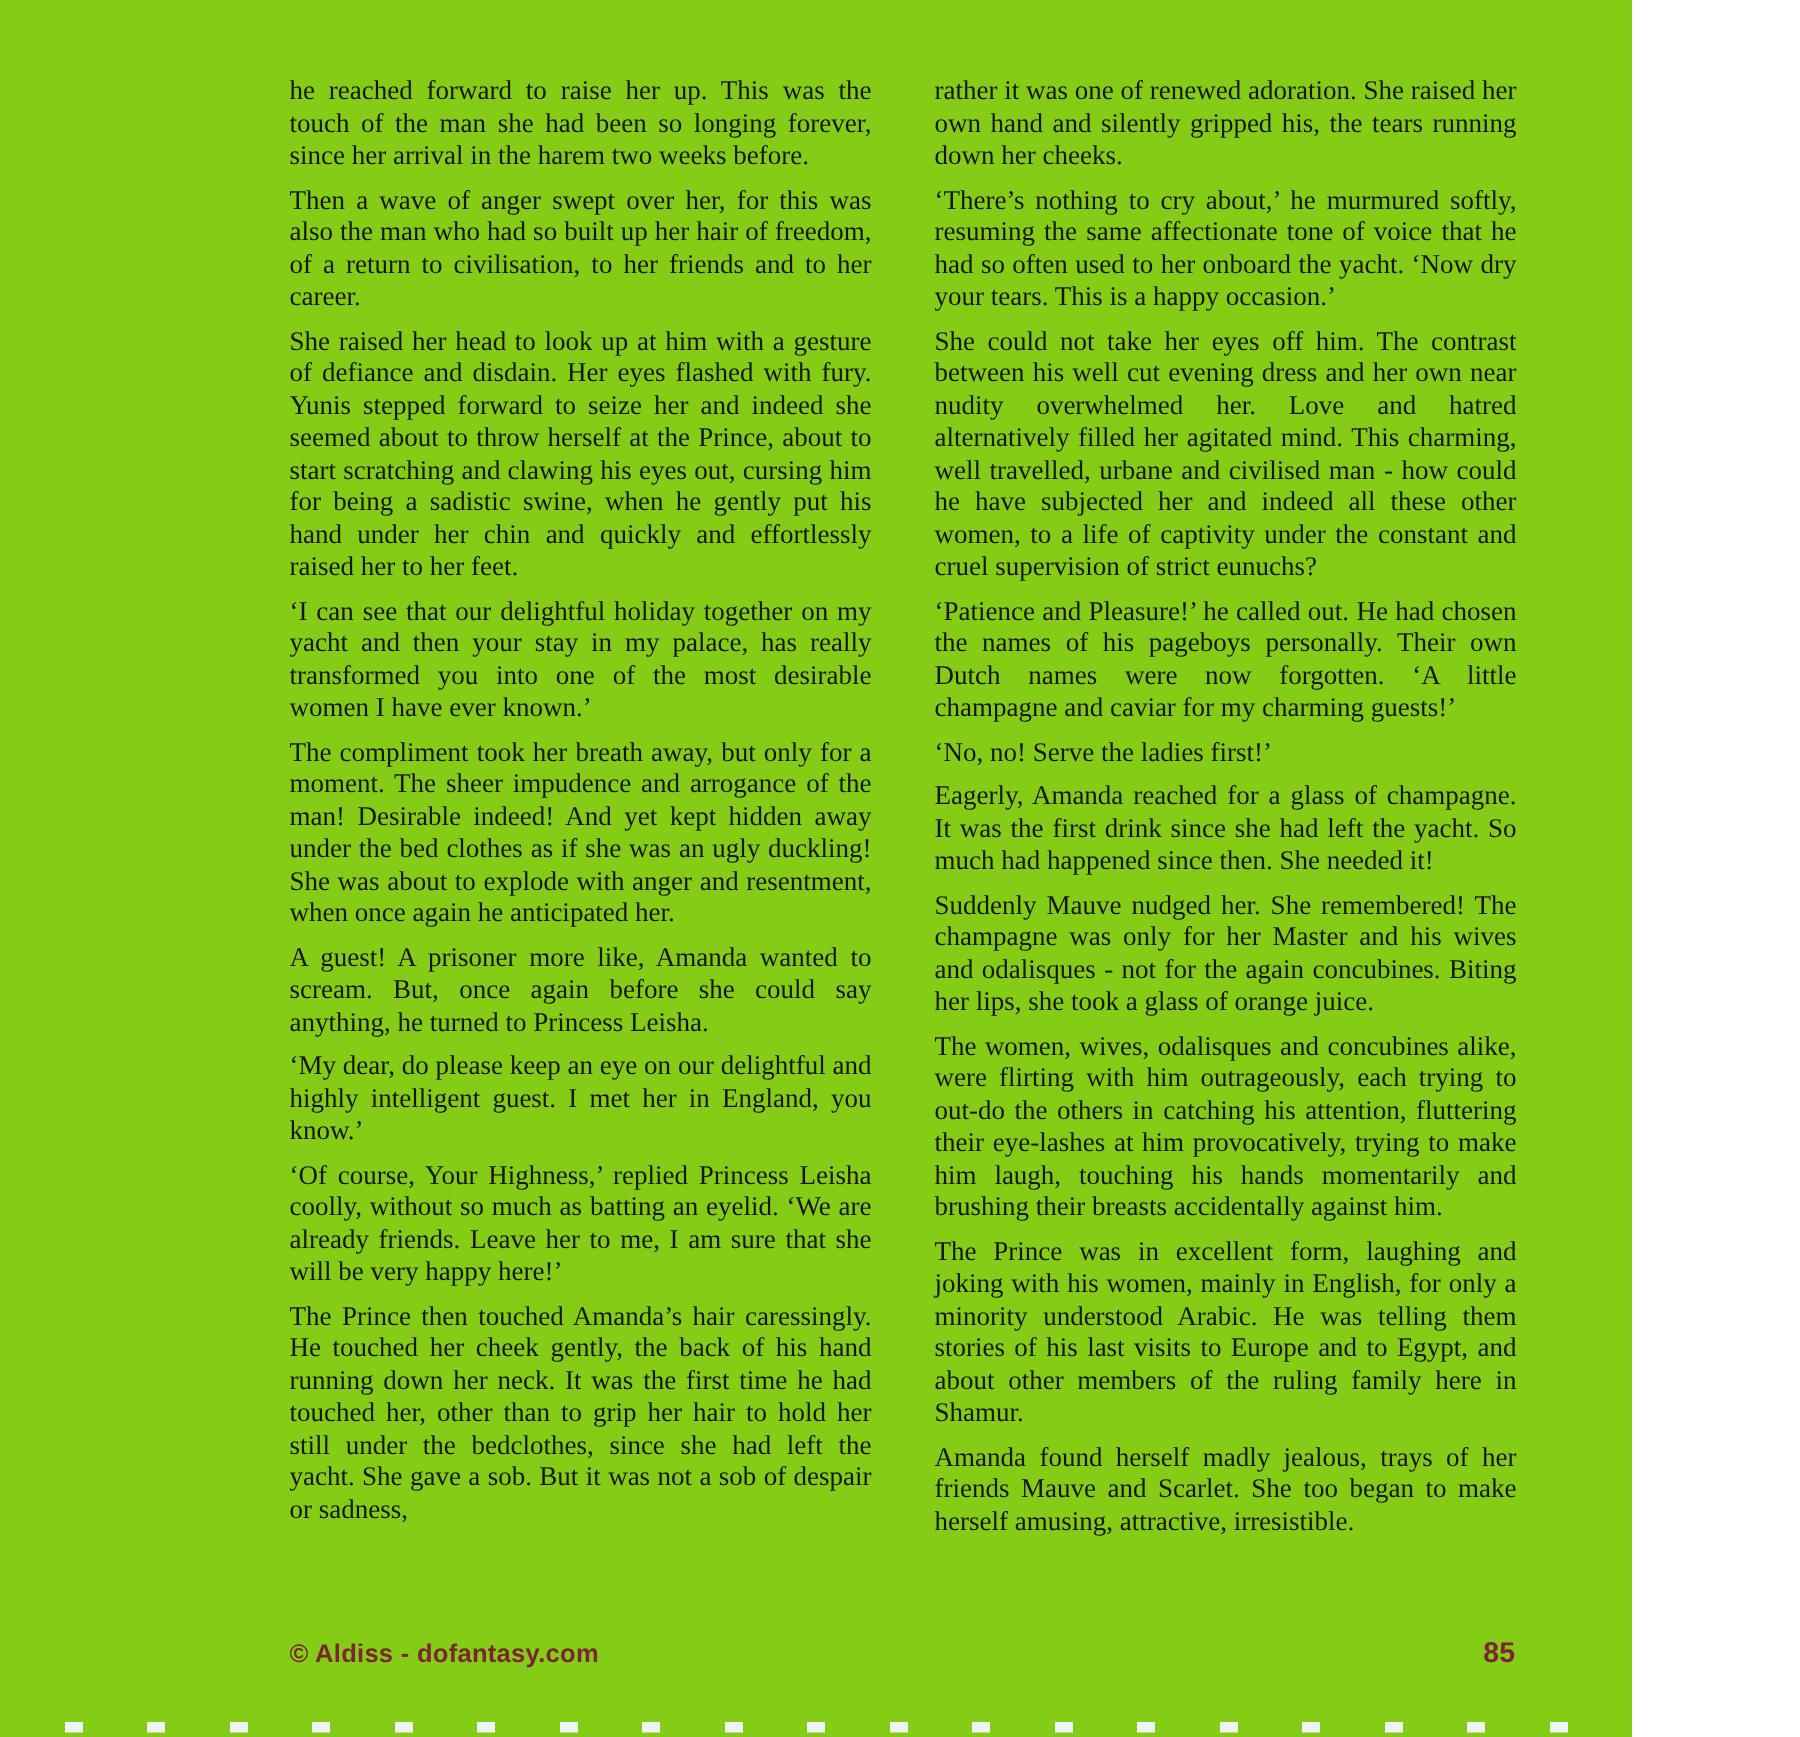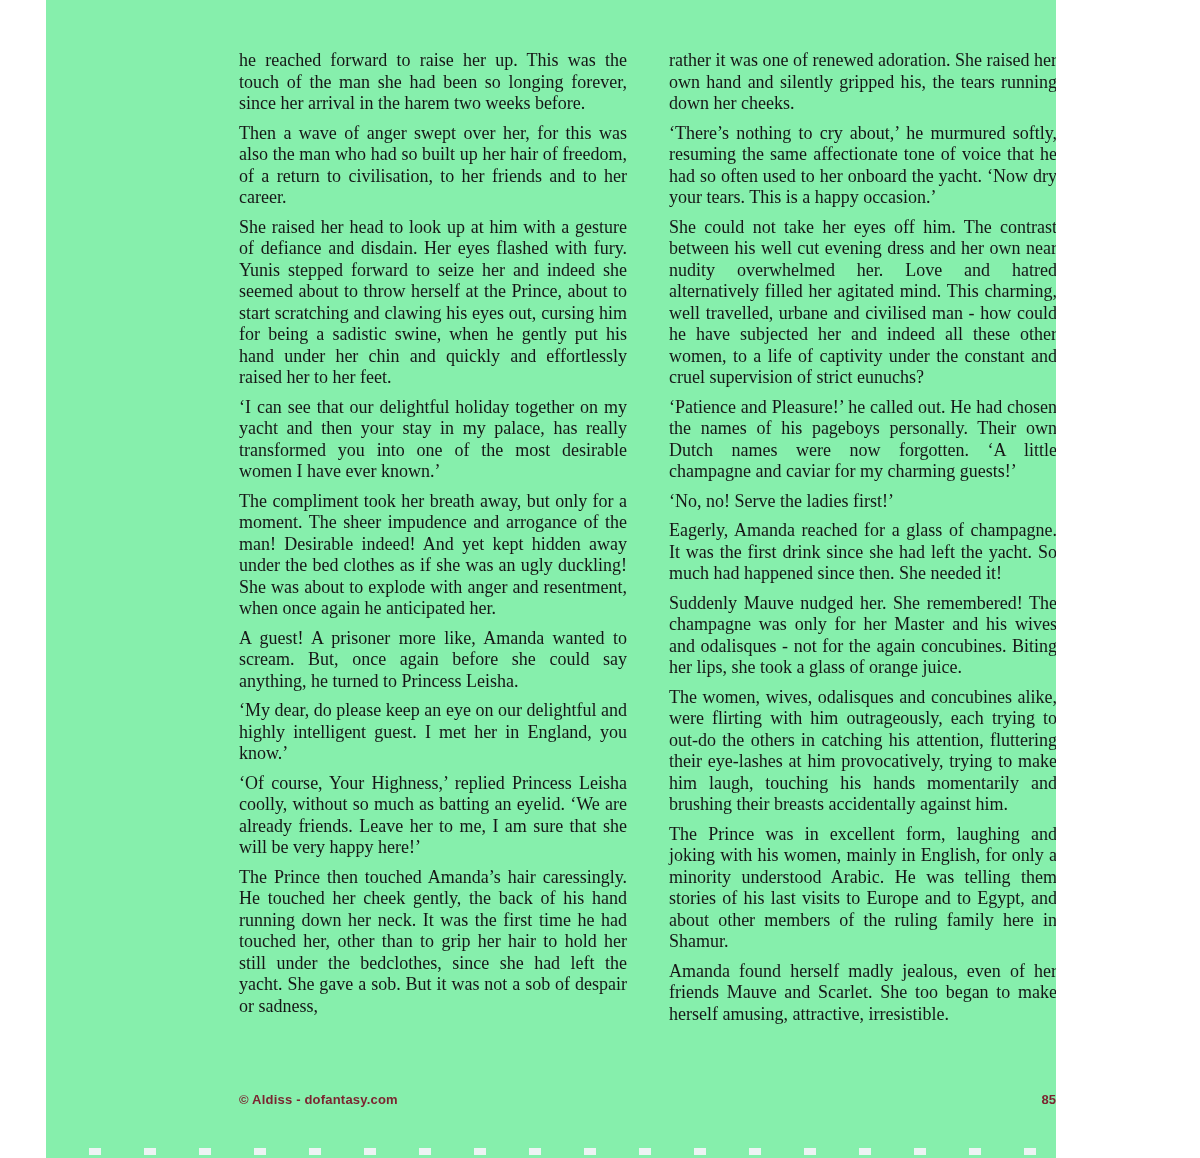--- a/index.html
+++ b/index.html
@@ -2,26 +2,25 @@
 <html lang="en"><head>
 <meta charset="utf-8">
 <style>
   html, body {
     margin: 0;
     padding: 0;
     background: #ffffff;
   }
   .page {
     position: relative;
-    width: 1010px;
+    width: 1088px;
     height: 1158px;
-    background: #86efac;
+    background: #84cc16;
     overflow: hidden;
     font-family: "Liberation Serif", serif;
-    margin-left: 46px;
   }
   .columns {
     position: absolute;
     top: 50px;
     left: 193px;
     width: 818px;
     height: 1042px;
     display: flex;
     gap: 42px;
     overflow: hidden;
@@ -44,25 +43,25 @@
     left: 193px;
     width: 817px;
     display: flex;
     justify-content: space-between;
     align-items: baseline;
     font-family: "Liberation Sans", sans-serif;
     font-weight: bold;
     color: #7b2531;
   }
   .copyright {
-    font-size: 13px;
+    font-size: 17px;
     letter-spacing: 0.2px;
   }
   .page-number {
-    font-size: 13px;
+    font-size: 19px;
   }
   .scan-strip {
     position: absolute;
     left: 0;
     bottom: 3px;
     width: 100%;
     height: 7px;
     background: repeating-linear-gradient(
       90deg,
       transparent 0px, transparent 43px,
@@ -92,21 +91,21 @@
     <div class="col">
       <p>rather it was one of renewed adoration. She raised her own hand and silently gripped his, the tears running down her cheeks.</p>
       <p>‘There’s nothing to cry about,’ he murmured softly, resuming the same affectionate tone of voice that he had so often used to her onboard the yacht. ‘Now dry your tears. This is a happy occasion.’</p>
       <p>She could not take her eyes off him. The contrast between his well cut evening dress and her own near nudity overwhelmed her. Love and hatred alternatively filled her agitated mind. This charming, well travelled, urbane and civilised man - how could he have subjected her and indeed all these other women, to a life of captivity under the constant and cruel supervision of strict eunuchs?</p>
       <p>‘Patience and Pleasure!’ he called out. He had chosen the names of his pageboys personally. Their own Dutch names were now forgotten. ‘A little champagne and caviar for my charming guests!’</p>
       <p>‘No, no! Serve the ladies first!’</p>
       <p>Eagerly, Amanda reached for a glass of champagne. It was the first drink since she had left the yacht. So much had happened since then. She needed it!</p>
       <p>Suddenly Mauve nudged her. She remembered! The champagne was only for her Master and his wives and odalisques - not for the again concubines. Biting her lips, she took a glass of orange juice.</p>
       <p>The women, wives, odalisques and concubines alike, were flirting with him outrageously, each trying to out-do the others in catching his attention, fluttering their eye-lashes at him provocatively, trying to make him laugh, touching his hands momentarily and brushing their breasts accidentally against him.</p>
       <p>The Prince was in excellent form, laughing and joking with his women, mainly in English, for only a minority understood Arabic. He was telling them stories of his last visits to Europe and to Egypt, and about other members of the ruling family here in Shamur.</p>
-      <p>Amanda found herself madly jealous, even of her friends Mauve and Scarlet. She too began to make herself amusing, attractive, irresistible.</p>
+      <p>Amanda found herself madly jealous, trays of her friends Mauve and Scarlet. She too began to make herself amusing, attractive, irresistible.</p>
     </div>
 
   </div>
 
   <div class="footer">
     <span class="copyright">© Aldiss - dofantasy.com</span>
     <span class="page-number">85</span>
   </div>
 
   <div class="scan-strip"></div>

